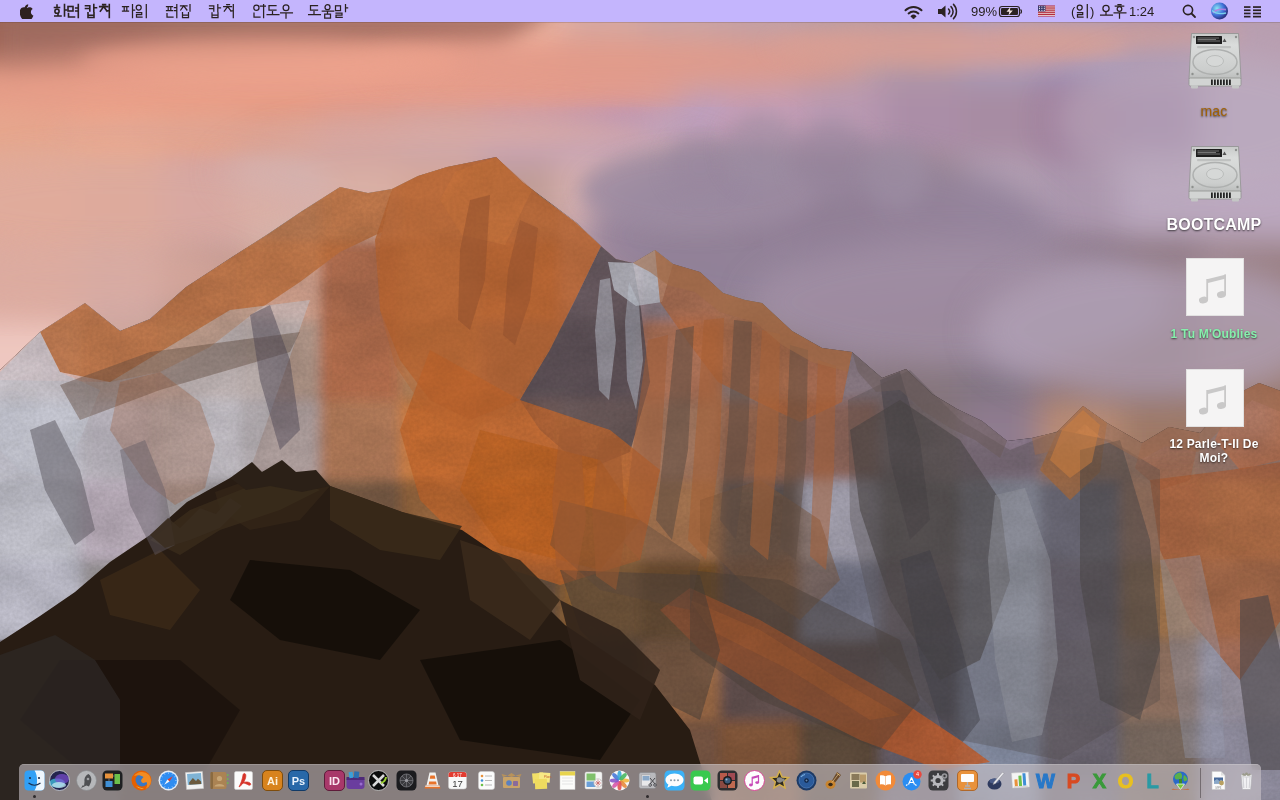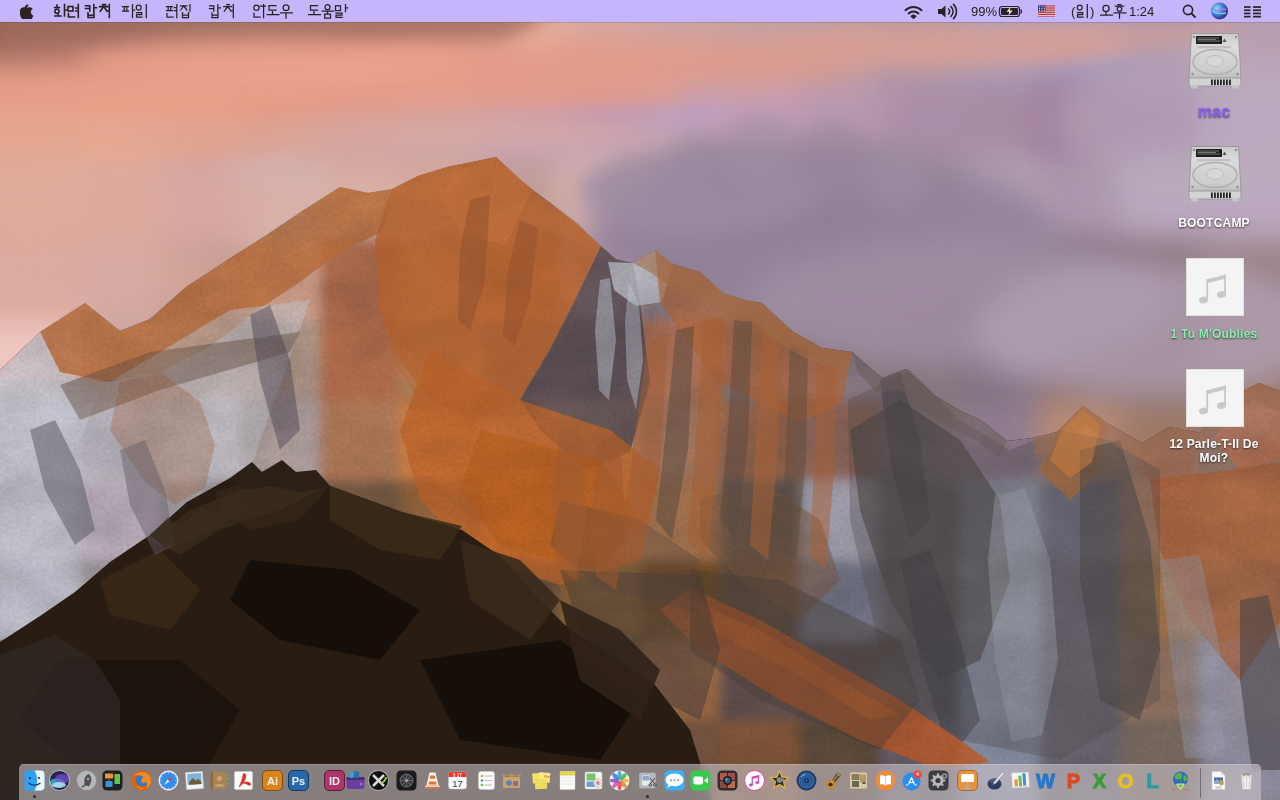--- a/index.html
+++ b/index.html
@@ -631,21 +631,21 @@
       </g>
 <path d="M36.5,6.5 l2,3.5 h-4 z" fill="#555"></path>
 <rect x="9" y="14" width="34" height="2.2" rx="1" fill="#bfc1c0"></rect>
 <ellipse cx="27" cy="30" rx="22" ry="12.5" fill="none" stroke="#aeb0af" stroke-width="1.5"></ellipse>
 <ellipse cx="27" cy="29" rx="8.5" ry="5.5" fill="#d6d8d7" stroke="#b4b6b5" stroke-width="0.8"></ellipse>
 <circle cx="6" cy="5" r="1.2" fill="#8e908e"></circle>
       <circle cx="48" cy="5" r="1.2" fill="#8e908e"></circle>
 <circle cx="4.5" cy="42" r="1.2" fill="#8e908e"></circle>
       <circle cx="49.5" cy="42" r="1.2" fill="#8e908e"></circle>
 </svg>
-<div style="position:absolute;left:1164px;top:103px;width:100px;text-align:center;font-size:16px;font-weight:bold;color:#8b5cf6;text-shadow:0 1px 2px rgba(0,0,0,0.65);letter-spacing:0.2px">mac</div>
+<div style="position:absolute;left:1164px;top:103px;width:100px;text-align:center;font-size:14px;font-weight:normal;color:#a16207;text-shadow:0 1px 2px rgba(0,0,0,0.65);letter-spacing:0.2px">mac</div>
 <svg style="position:absolute;left:1188px;top:145px" width="54" height="57" viewBox="0 0 54 57">
 <defs>
         <linearGradient id="hddg1188" x1="0" y1="0" x2="0" y2="1">
 <stop offset="0" stop-color="#c8cac9"></stop>
           <stop offset="0.25" stop-color="#dadcdb"></stop>
 <stop offset="0.8" stop-color="#ccceCD"></stop>
           <stop offset="1" stop-color="#bbbdbc"></stop>
         </linearGradient>
       </defs>
 <path d="M3.5,1.5 L50.5,1.5 L53,47 L1,47 Z" fill="url(#hddg1188)" stroke="#8f918f" stroke-width="0.8"></path>
@@ -667,21 +667,21 @@
       </g>
 <path d="M36.5,6.5 l2,3.5 h-4 z" fill="#555"></path>
 <rect x="9" y="14" width="34" height="2.2" rx="1" fill="#bfc1c0"></rect>
 <ellipse cx="27" cy="30" rx="22" ry="12.5" fill="none" stroke="#aeb0af" stroke-width="1.5"></ellipse>
 <ellipse cx="27" cy="29" rx="8.5" ry="5.5" fill="#d6d8d7" stroke="#b4b6b5" stroke-width="0.8"></ellipse>
 <circle cx="6" cy="5" r="1.2" fill="#8e908e"></circle>
       <circle cx="48" cy="5" r="1.2" fill="#8e908e"></circle>
 <circle cx="4.5" cy="42" r="1.2" fill="#8e908e"></circle>
       <circle cx="49.5" cy="42" r="1.2" fill="#8e908e"></circle>
 </svg>
-<div style="position:absolute;left:1164px;top:216px;width:100px;text-align:center;font-size:12px;font-weight:bold;color:#fff;text-shadow:0 1px 2px rgba(0,0,0,0.65);letter-spacing:0.2px">BOOTCAMP</div>
+<div style="position:absolute;left:1164px;top:216px;width:100px;text-align:center;font-size:16px;font-weight:bold;color:#fff;text-shadow:0 1px 2px rgba(0,0,0,0.65);letter-spacing:0.2px">BOOTCAMP</div>
 <svg style="position:absolute;left:1186px;top:258px" width="58" height="58" viewBox="0 0 58 58">
 <rect x="0.5" y="0.5" width="57" height="57" fill="#f5f4f4" stroke="#e2e1e1" stroke-width="1"></rect>
 <g fill="#c9c8c8">
         <path d="M22,21 L40,16.5 L40,20.5 L22,25 Z"></path>
 <rect x="20.3" y="21" width="1.8" height="21"></rect>
         <rect x="38.2" y="16.5" width="1.8" height="20"></rect>
 <ellipse cx="17.5" cy="42" rx="4.6" ry="3.4" transform="rotate(-12 17.5 42)"></ellipse>
 <ellipse cx="35.5" cy="36.5" rx="4.6" ry="3.4" transform="rotate(-12 35.5 36.5)"></ellipse>
       </g>
 </svg>

